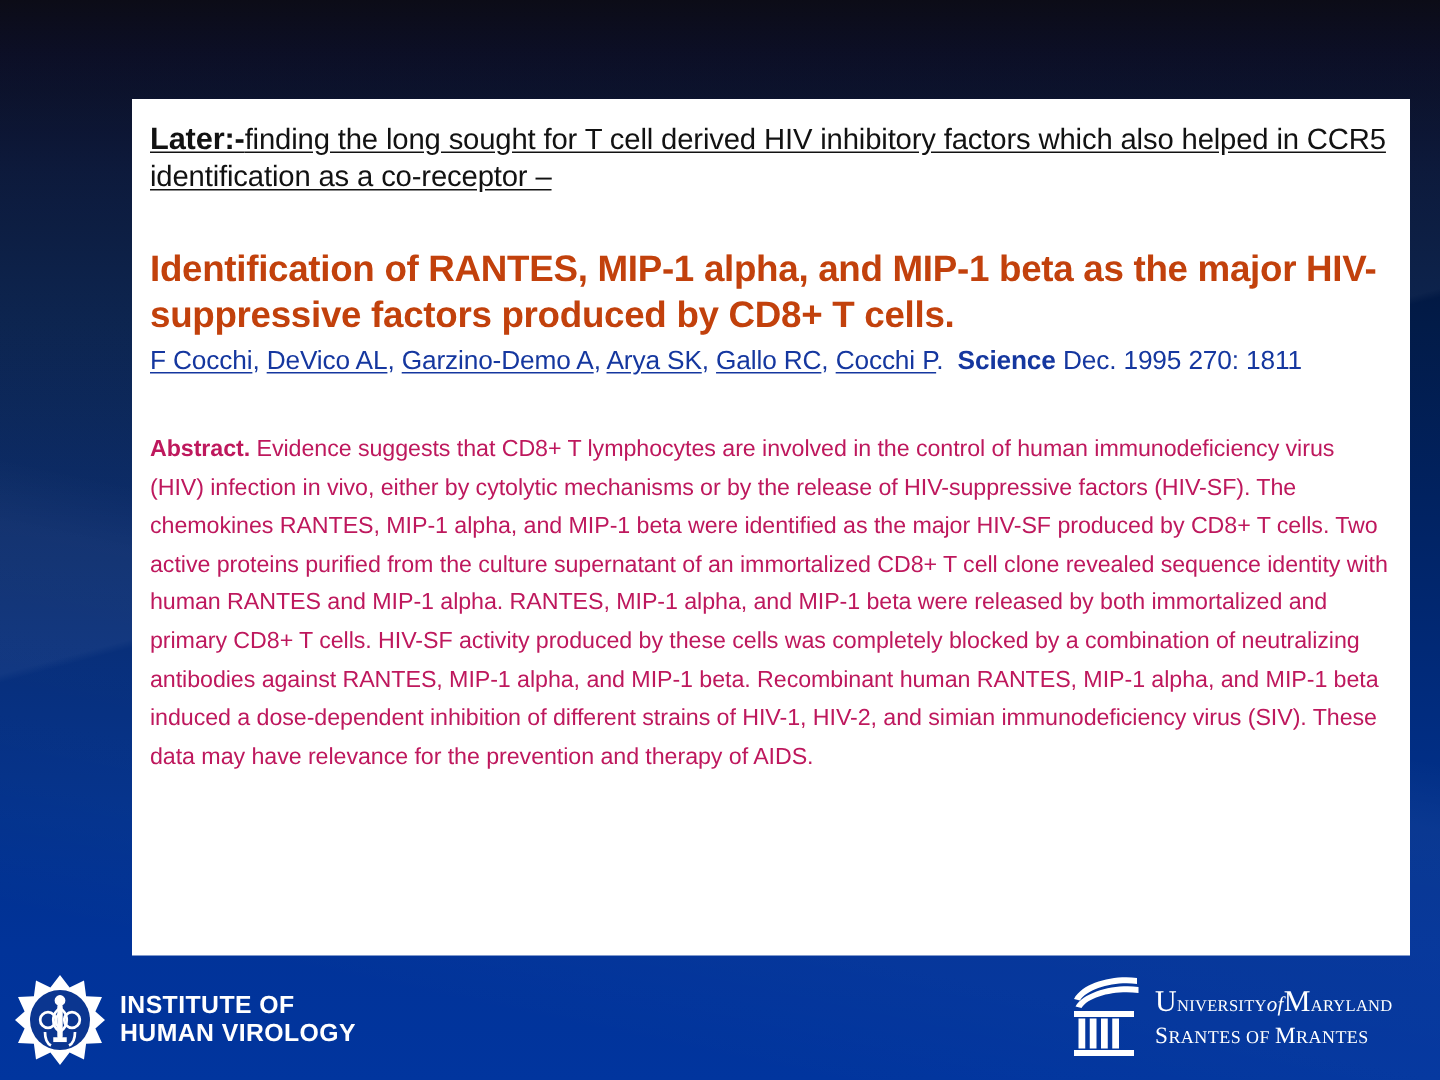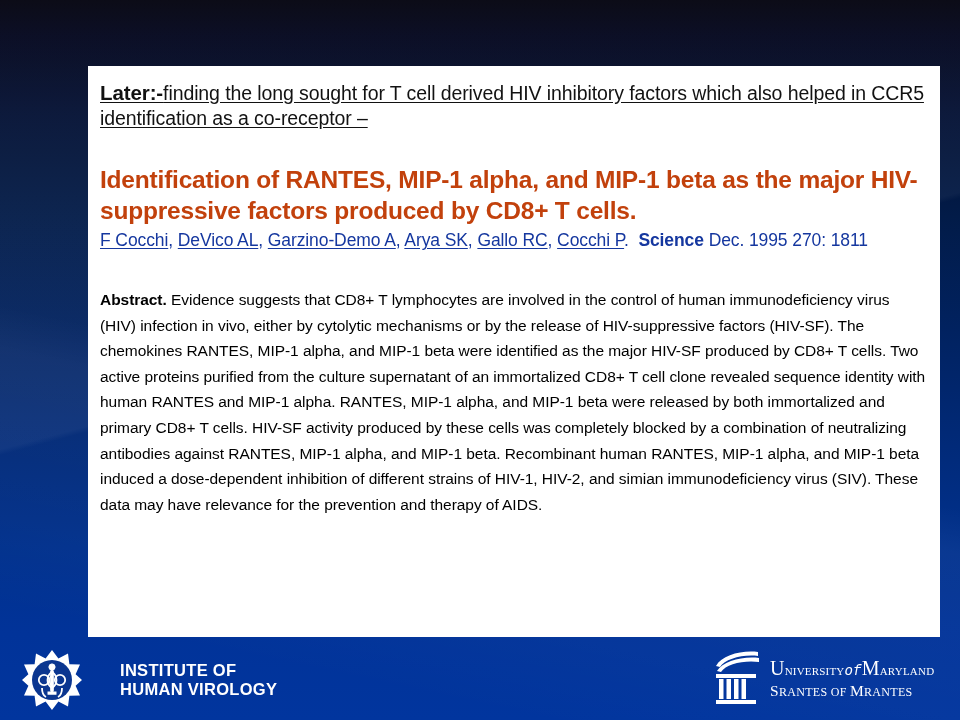--- a/index.html
+++ b/index.html
@@ -83,34 +83,34 @@
     color: #15379f;
     margin: 3px 0 0 0;
     letter-spacing: -0.1px;
   }
   .authors .au { text-decoration: underline; text-underline-offset: 2px; text-align: right; }
   .authors .journal { font-weight: bold; }
 
   .abstract {
     font-size: 15.5px;
     line-height: 25.6px;
-    color: #000000;
+    color: #be185d;
     margin: 35px 0 0 0;
     text-align: left;
     letter-spacing: -0.05px;
   }
   .abstract .ab-label { font-weight: bold; }
 
   
   .logo {
     position: absolute;
     display: flex;
     align-items: center;
   }
-  #ihv-logo { left: 22px; top: 650px; gap: 28px; }
+  #ihv-logo { left: 10px; top: 650px; }
   #umd-logo { left: 712px; top: 650px; }
 
   .ihv-mark { width: 60px; height: 60px; flex: 0 0 auto; }
   .ihv-text {
     margin-left: 10px;
     color: #ffffff;
     font-weight: bold;
     font-size: 16.5px;
     line-height: 19px;
     letter-spacing: 0.3px;
@@ -119,21 +119,21 @@
   .umd-mark { width: 52px; height: 58px; flex: 0 0 auto; }
   .umd-text { margin-left: 6px; color: #ffffff; }
   .umd-line1 {
     font-family: "Liberation Serif", serif;
     font-size: 20px;
     line-height: 21px;
     letter-spacing: 0.2px;
     white-space: nowrap;
   }
   .umd-line1 .sc { font-size: 11px; }
-  .umd-line1 .of { font-style: italic; font-size: 14px; font-family: Liberation Mono, monospace; }
+  .umd-line1 .of { font-style: italic; font-size: 14px; }
   .umd-line2 {
     font-family: "Liberation Serif", serif;
     font-size: 15.5px;
     line-height: 17px;
     letter-spacing: 0.3px;
     white-space: nowrap;
   }
   .umd-line2 .sc { font-size: 12px; }
 </style>
 </head>

